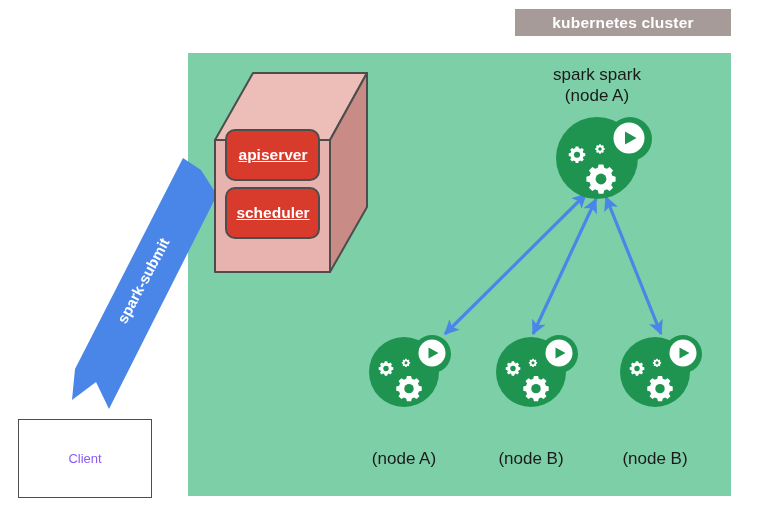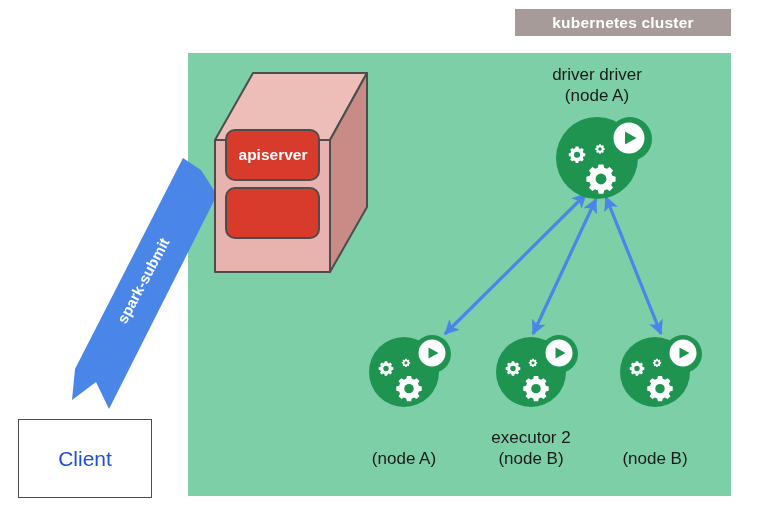--- a/index.html
+++ b/index.html
@@ -61,31 +61,32 @@
     width: 134px;
     height: 79px;
     background: #ffffff;
     border: 1.4px solid #4d4d4d;
     display: flex;
     align-items: center;
     justify-content: center;
     box-sizing: border-box;
   }
   #client-box span {
-    font-size: 21px;
-    color: #1d4ed8;
+    font-size: 13px;
+    color: #8b5cf6;
   }
   .cube-text {
     position: absolute;
     color: #ffffff;
     font-size: 15.5px;
     font-weight: bold;
     width: 120px;
     text-align: center;
     pointer-events: none;
+    text-decoration: underline;
   }
   #submit-text {
     position: absolute;
     left: 83px;
     top: 272px;
     width: 120px;
     color: #ffffff;
     font-size: 15px;
     font-weight: bold;
     text-align: center;
@@ -221,30 +222,30 @@
       </g>
       <circle cx="683" cy="353" r="13.5" fill="#ffffff"></circle>
       <path d="M 679.5 347.5 L 689.5 353 L 679.5 358.5 Z" fill="#1e9450"></path>
     </g>
   </svg>
 
   <div id="cluster-banner">kubernetes cluster</div>
 
   <div class="cube-text" style="left:213px; top:146px;">apiserver</div>
 
+  <div class="cube-text" style="left:213px; top:204px;">scheduler</div>
 
   <div id="submit-text">spark-submit</div>
 
   <div id="client-box">
     <span>Client</span>
   </div>
 
-  <div class="lbl node-label" style="left:537px; top:64px; width:120px;">driver driver</div>
+  <div class="lbl node-label" style="left:537px; top:64px; width:120px;">spark spark</div>
   <div class="lbl node-label" style="left:537px; top:85px; width:120px;">(node A)</div>
 
   <div class="lbl node-label" style="left:344px; top:448px; width:120px;">(node A)</div>
 
-  <div class="lbl node-label" style="left:471px; top:427px; width:120px;">executor 2</div>
   <div class="lbl node-label" style="left:471px; top:448px; width:120px;">(node B)</div>
 
   <div class="lbl node-label" style="left:595px; top:448px; width:120px;">(node B)</div>
 
 </div>
 
 </body></html>

